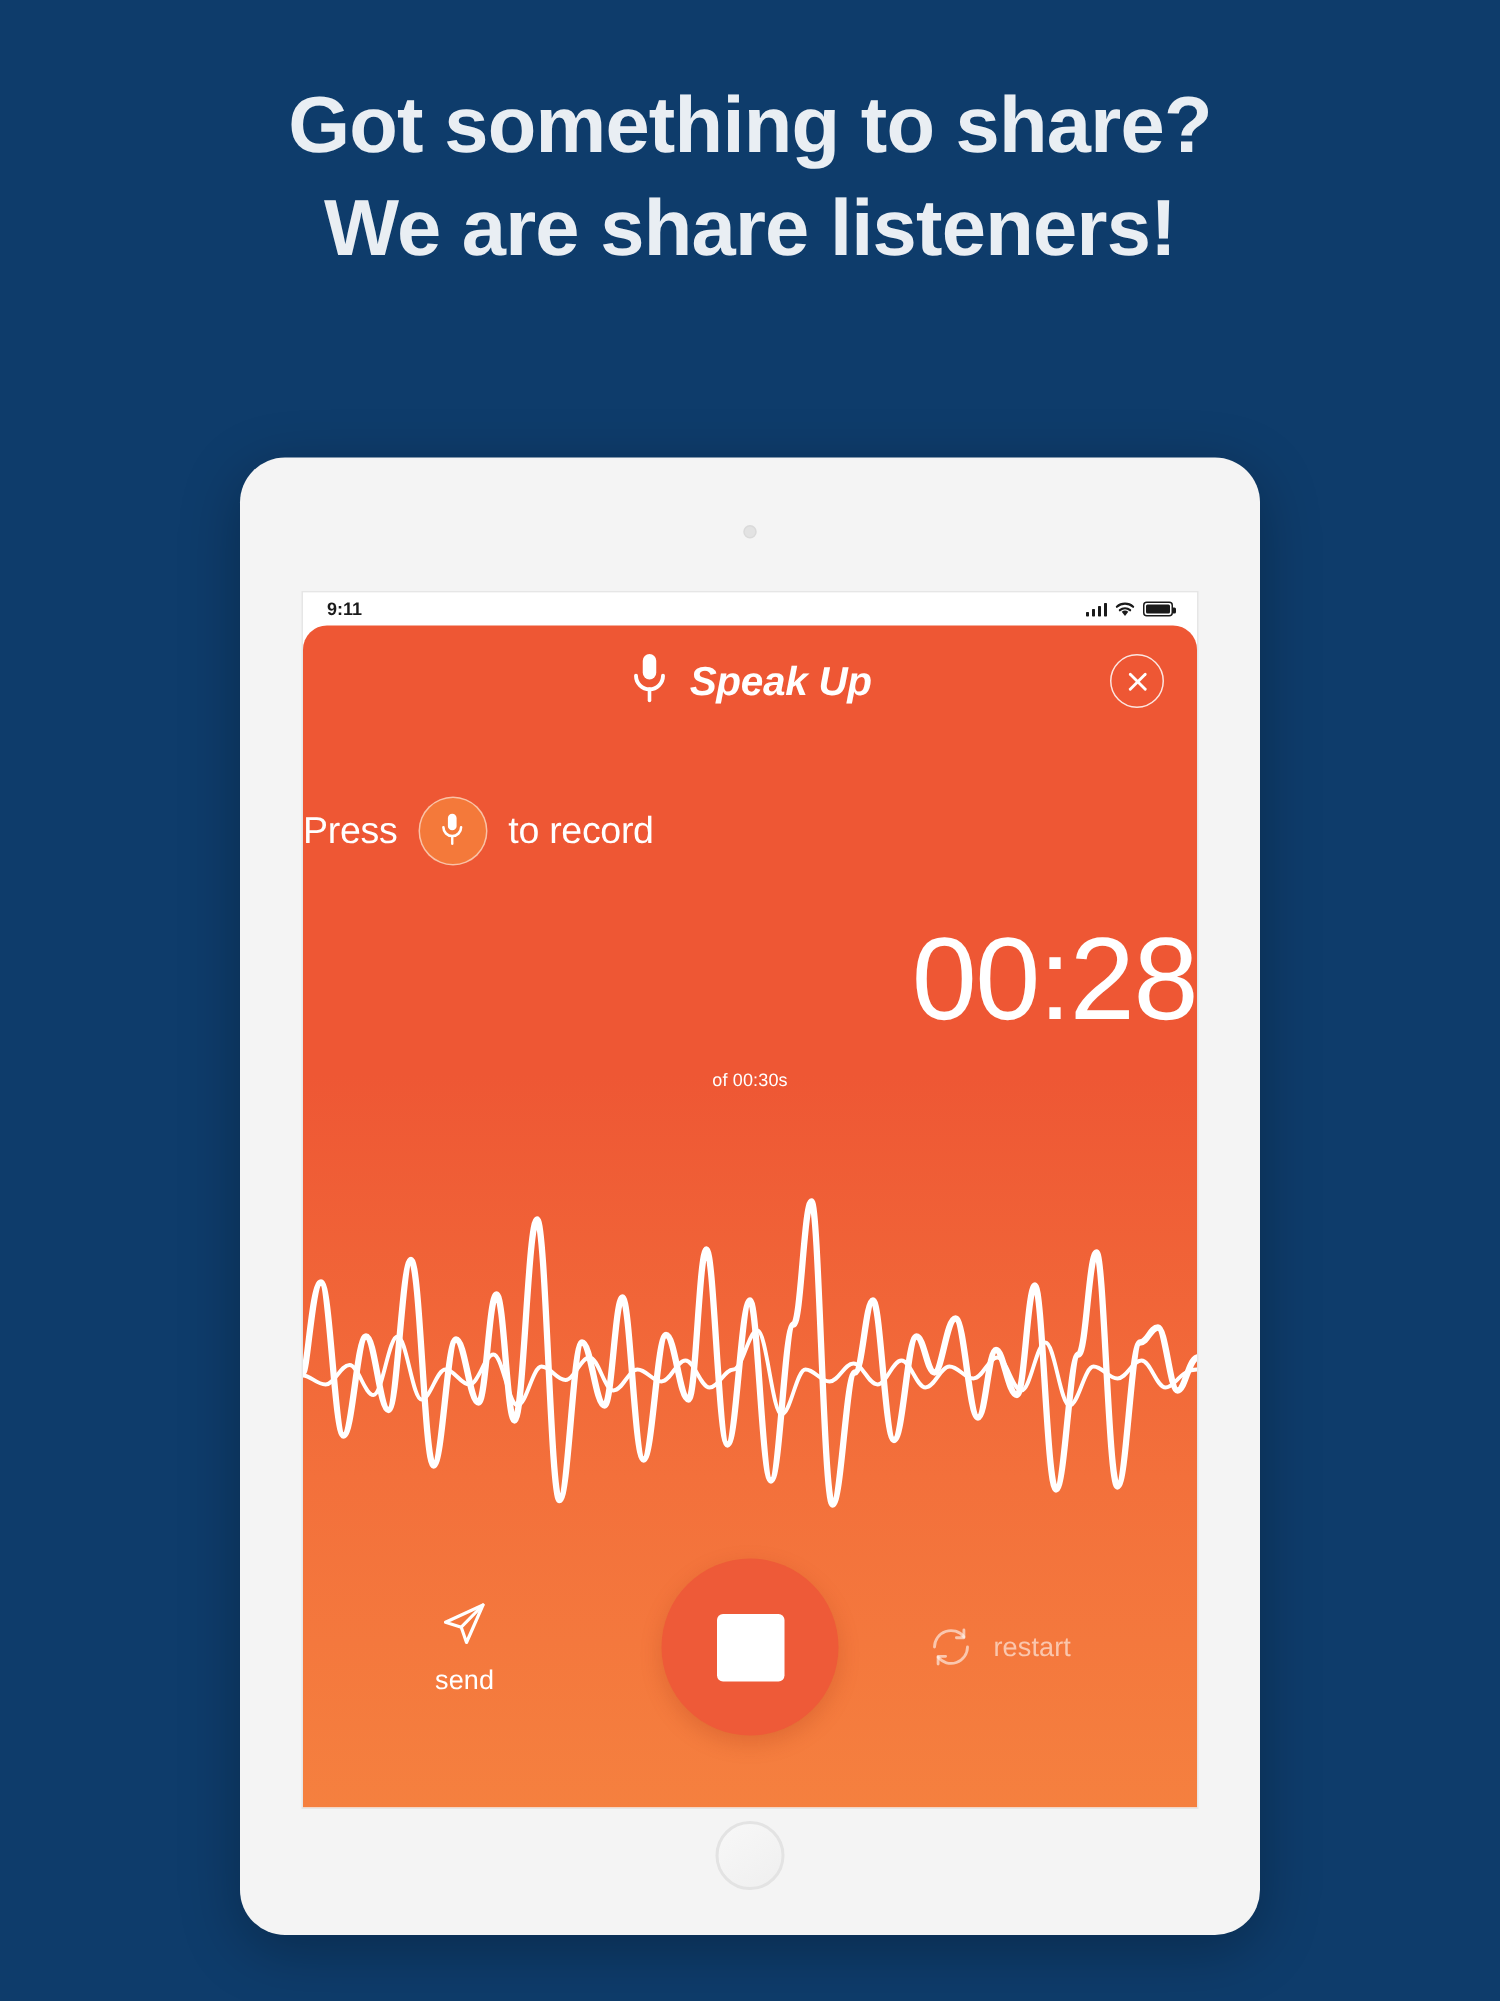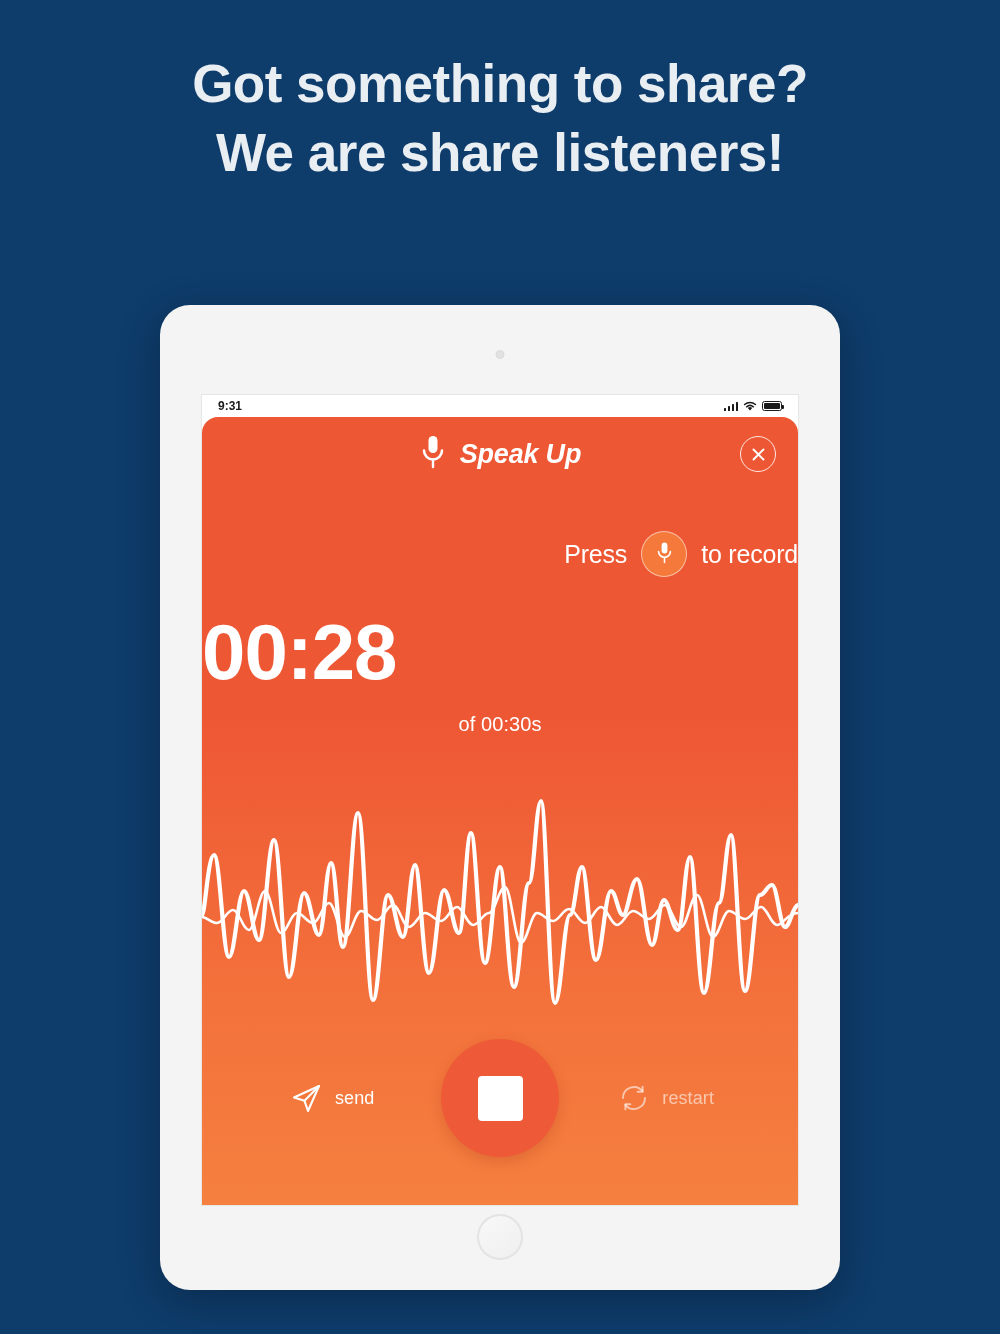--- a/index.html
+++ b/index.html
@@ -94,61 +94,61 @@
   .close-btn {
     position:absolute; right:22px; top:50%; transform:translateY(-50%);
     width:36px; height:36px; border-radius:50%;
     border:1.6px solid rgba(255,255,255,0.85);
     display:flex; align-items:center; justify-content:center;
     cursor:pointer;
   }
 
   
   .press-row {
-    display:flex; align-items:center; justify-content:flex-end;
+    display:flex; align-items:center; justify-content:flex-start;
     gap:14px; margin-top:40px;
   }
   .press-text { color:#fff; font-size:25px; letter-spacing:-0.2px; }
   .mic-badge {
     width:46px; height:46px; border-radius:50%;
     background:#f4793a;
     border:1.4px solid rgba(255,255,255,0.55);
     display:flex; align-items:center; justify-content:center;
   }
 
   
   .timer {
-    text-align:left; color:#fff;
-    font-size:78px; font-weight:bold;
+    text-align:right; color:#fff;
+    font-size:78px; font-weight:normal;
     letter-spacing:-1px; margin-top:36px; line-height:1;
   }
   .timer-sub {
     text-align:center; color:#ffffff;
-    font-size:20px; margin-top:22px; letter-spacing:0.1px;
+    font-size:12px; margin-top:22px; letter-spacing:0.1px;
   }
 
   
   .wave-wrap {
     position:absolute; left:0; top:378px;
     width:596px; height:215px;
   }
   .wave-wrap svg { display:block; width:100%; height:100%; }
 
   
   .controls {
     position:absolute; left:0; bottom:42px;
     width:596px; height:130px;
     display:flex; align-items:center; justify-content:center;
   }
   .side-btn {
     display:flex; align-items:center; gap:11px;
     cursor:pointer; user-select:none;
   }
   .side-btn .lbl { font-size:18px; letter-spacing:0.1px; }
-  .send-btn { position:absolute; left:88px; color:#ffffff; }
+  .send-btn { position:absolute; left:88px; color:#ffffff;flex-direction:column; }
   .restart-btn { position:absolute; right:84px; color:rgba(255,255,255,0.58); }
   .stop-btn {
     width:118px; height:118px; border-radius:50%;
     background:#ee5a38;
     display:flex; align-items:center; justify-content:center;
     box-shadow:0 5px 14px rgba(150,45,20,0.22);
     cursor:pointer;
   }
   .stop-square {
     width:45px; height:45px; background:#ffffff; border-radius:4px;
@@ -164,21 +164,21 @@
     <div>We are share listeners!</div>
   </div>
 
   <div class="tablet">
 
     <div class="camera"></div>
 
     <div class="screen">
 
       <div class="statusbar">
-        <div class="status-time">9:31</div>
+        <div class="status-time">9:11</div>
         <div class="status-icons">
           <span class="signal">
             <i></i>
               <i></i>
               <i></i>
               <i></i>
           </span>
           <svg width="14" height="11" viewBox="0 0 14 11">
             <path d="M7 9.6 L9.2 6.9 A3.4 3.4 0 0 0 4.8 6.9 Z" fill="#1a1a1a"></path>
             <path d="M1.6 3.5 A8.2 8.2 0 0 1 12.4 3.5" stroke="#1a1a1a" stroke-width="1.5" fill="none" stroke-linecap="round"></path>

